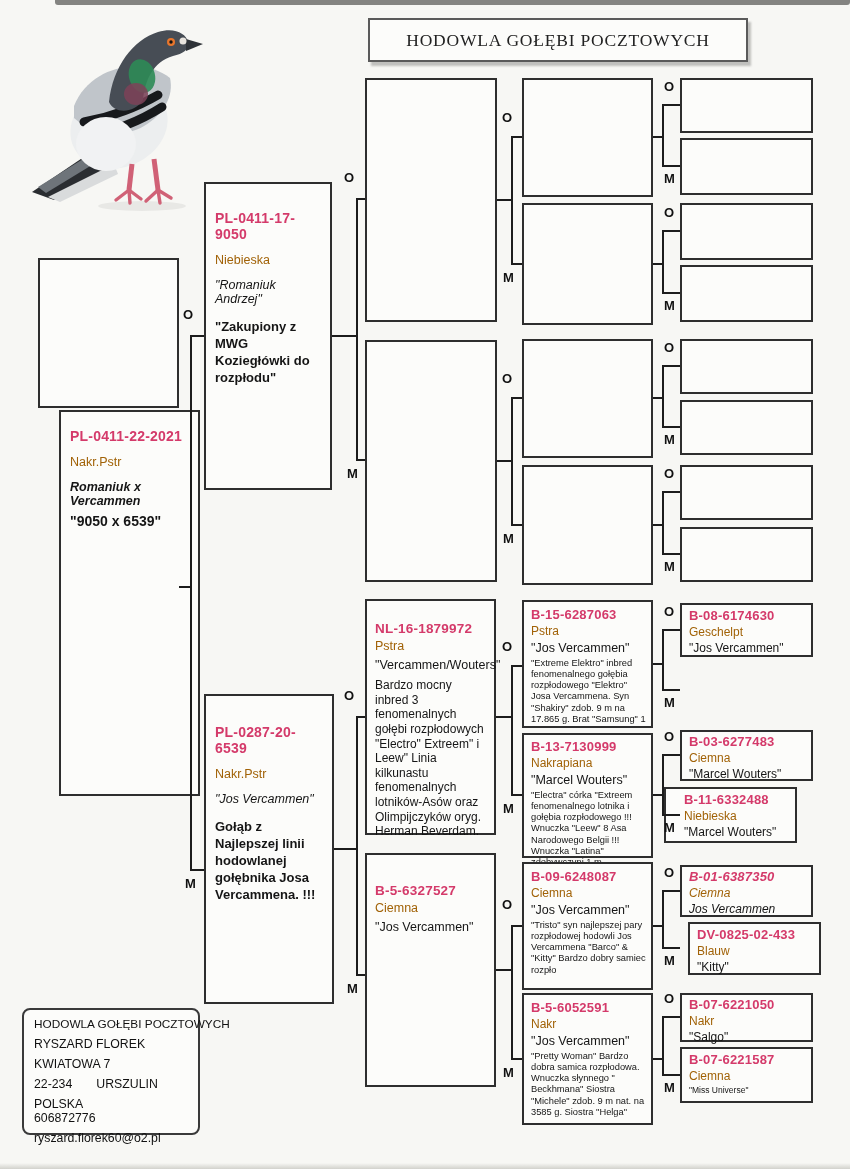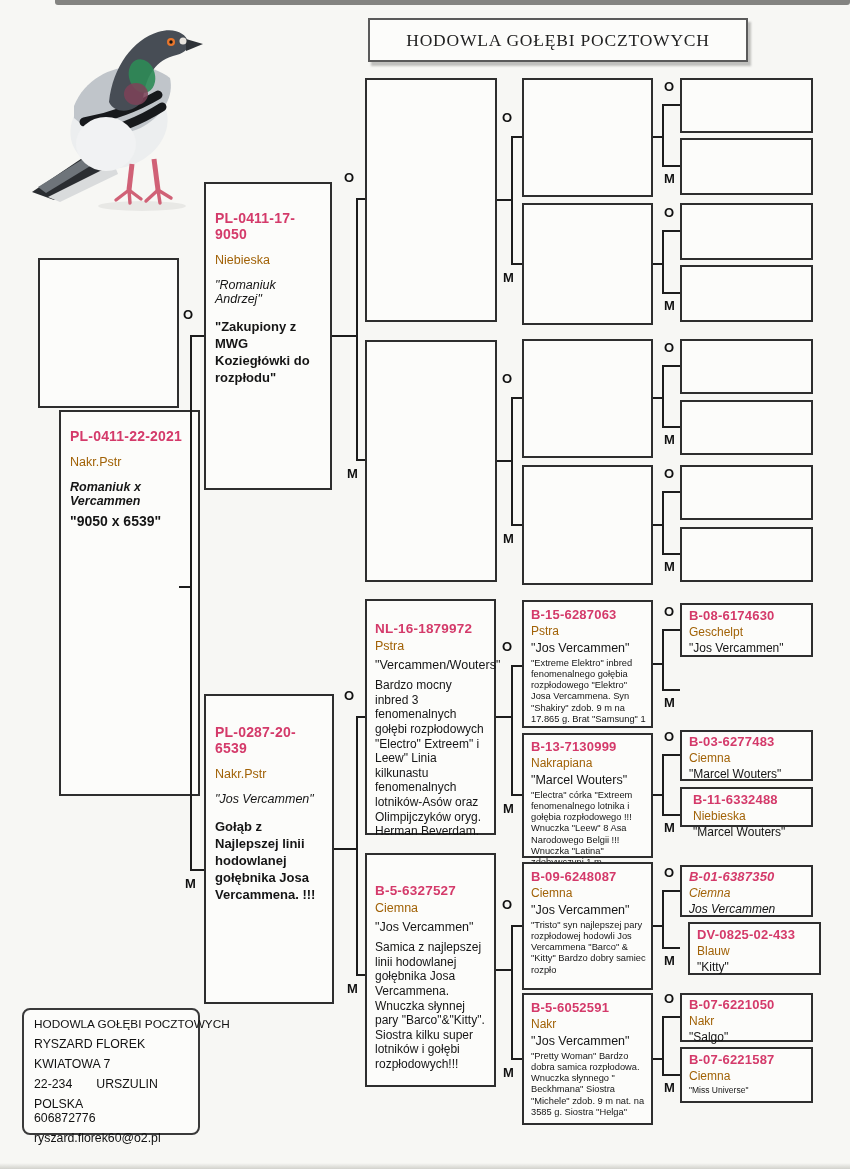--- a/index.html
+++ b/index.html
@@ -114,21 +114,20 @@
   <div class="box gmed" style="left:365px;top:599px;width:131px;height:236px;padding:20px 6px 0 8px;">
     <div class="ring">NL-16-1879972</div>
     <div class="cname">Pstra</div>
     <div class="strain">"Vercammen/Wouters"</div>
     <div class="note">Bardzo mocny inbred 3 fenomenalnych gołębi rozpłodowych "Electro" Extreem" i Leew" Linia kilkunastu fenomenalnych lotników-Asów oraz Olimpijczyków oryg. Herman Beverdam.</div>
   </div>
   <div class="box gmed" style="left:365px;top:853px;width:131px;height:234px;padding:28px 6px 0 8px;">
     <div class="ring">B-5-6327527</div>
     <div class="cname">Ciemna</div>
     <div class="strain">"Jos Vercammen"</div>
-    <div class="note">Samica z najlepszej linii hodowlanej gołębnika Josa Vercammena. Wnuczka słynnej pary "Barco"&amp;"Kitty". Siostra kilku super lotników i gołębi rozpłodowych!!!</div>
   </div>
 
   <div class="box" style="left:522px;top:78px;width:131px;height:119px;"></div>
   <div class="box" style="left:522px;top:203px;width:131px;height:122px;"></div>
   <div class="box" style="left:522px;top:339px;width:131px;height:119px;"></div>
   <div class="box" style="left:522px;top:465px;width:131px;height:120px;"></div>
 
   <div class="box gsm" style="left:522px;top:600px;width:131px;height:128px;padding:5px 5px 0 7px;">
     <div class="ring">B-15-6287063</div>
     <div class="cname">Pstra</div>
@@ -166,21 +165,21 @@
   <div class="box gxs" style="left:680px;top:603px;width:133px;height:54px;padding:3px 4px 0 7px;">
     <div class="ring">B-08-6174630</div>
     <div class="cname">Geschelpt</div>
     <div class="strain">"Jos Vercammen"</div>
   </div>
   <div class="box gxs" style="left:680px;top:730px;width:133px;height:51px;padding:2px 4px 0 7px;">
     <div class="ring">B-03-6277483</div>
     <div class="cname">Ciemna</div>
     <div class="strain">"Marcel Wouters"</div>
   </div>
-  <div class="box gxs" style="left:680px;top:787px;width:133px;height:40px;padding:3px 4px 0 11px;">
+  <div class="box gxs" style="left:664px;top:787px;width:133px;height:56px;padding:3px 4px 0 18px;">
     <div class="ring">B-11-6332488</div>
     <div class="cname">Niebieska</div>
     <div class="strain">"Marcel Wouters"</div>
   </div>
   <div class="box gxs" style="left:680px;top:865px;width:133px;height:52px;padding:2px 4px 0 7px;font-style:italic;">
     <div class="ring">B-01-6387350</div>
     <div class="cname">Ciemna</div>
     <div class="strain">Jos Vercammen</div>
   </div>
   <div class="box gxs" style="left:680px;top:922px;width:133px;height:53px;padding:3px 4px 0 7px;margin-left:8px;">

